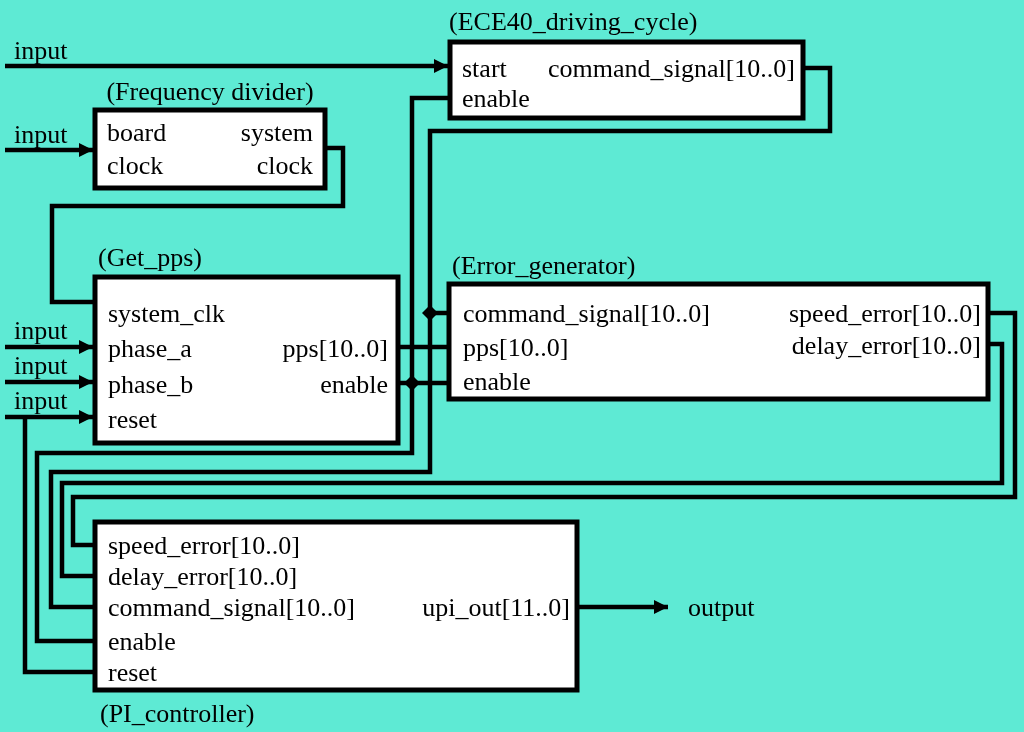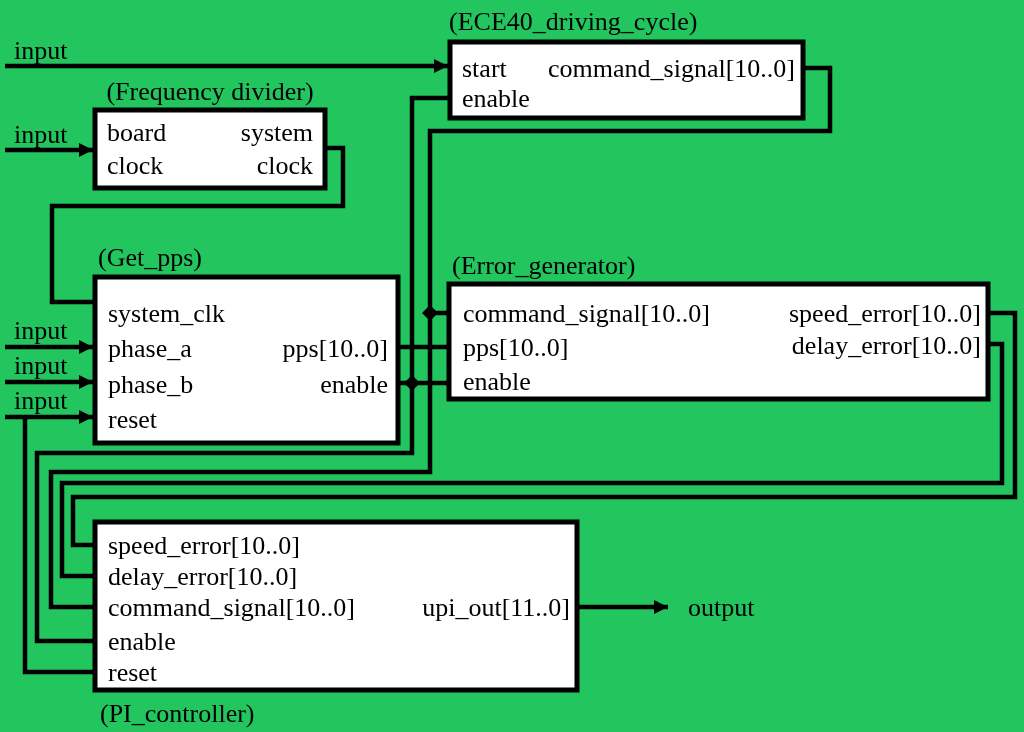--- a/index.html
+++ b/index.html
@@ -1,16 +1,16 @@
 <!DOCTYPE html>
 <html><head>
 <meta charset="utf-8">
 <style>
   html,body{margin:0;padding:0;background:#ffffff;}
-  .stage{position:relative;width:1024px;height:732px;background:#22c55e;overflow:hidden;}
+  .stage{position:relative;width:1024px;height:732px;background:#5eead4;overflow:hidden;}
   svg{display:block;}
   .box{fill:#ffffff;stroke:#000000;stroke-width:5;}
   .wire{fill:none;stroke:#000000;stroke-width:4.5;stroke-linejoin:miter;stroke-linecap:butt;}
   .junction{fill:#000000;stroke:none;}
   text{font-family:"Liberation Serif","DejaVu Serif",serif;font-size:26px;fill:#000000;}
   .title{font-family:"Liberation Serif","DejaVu Serif",serif;font-size:26px;fill:#000000;}
 </style>
 </head>
 <body>
 

